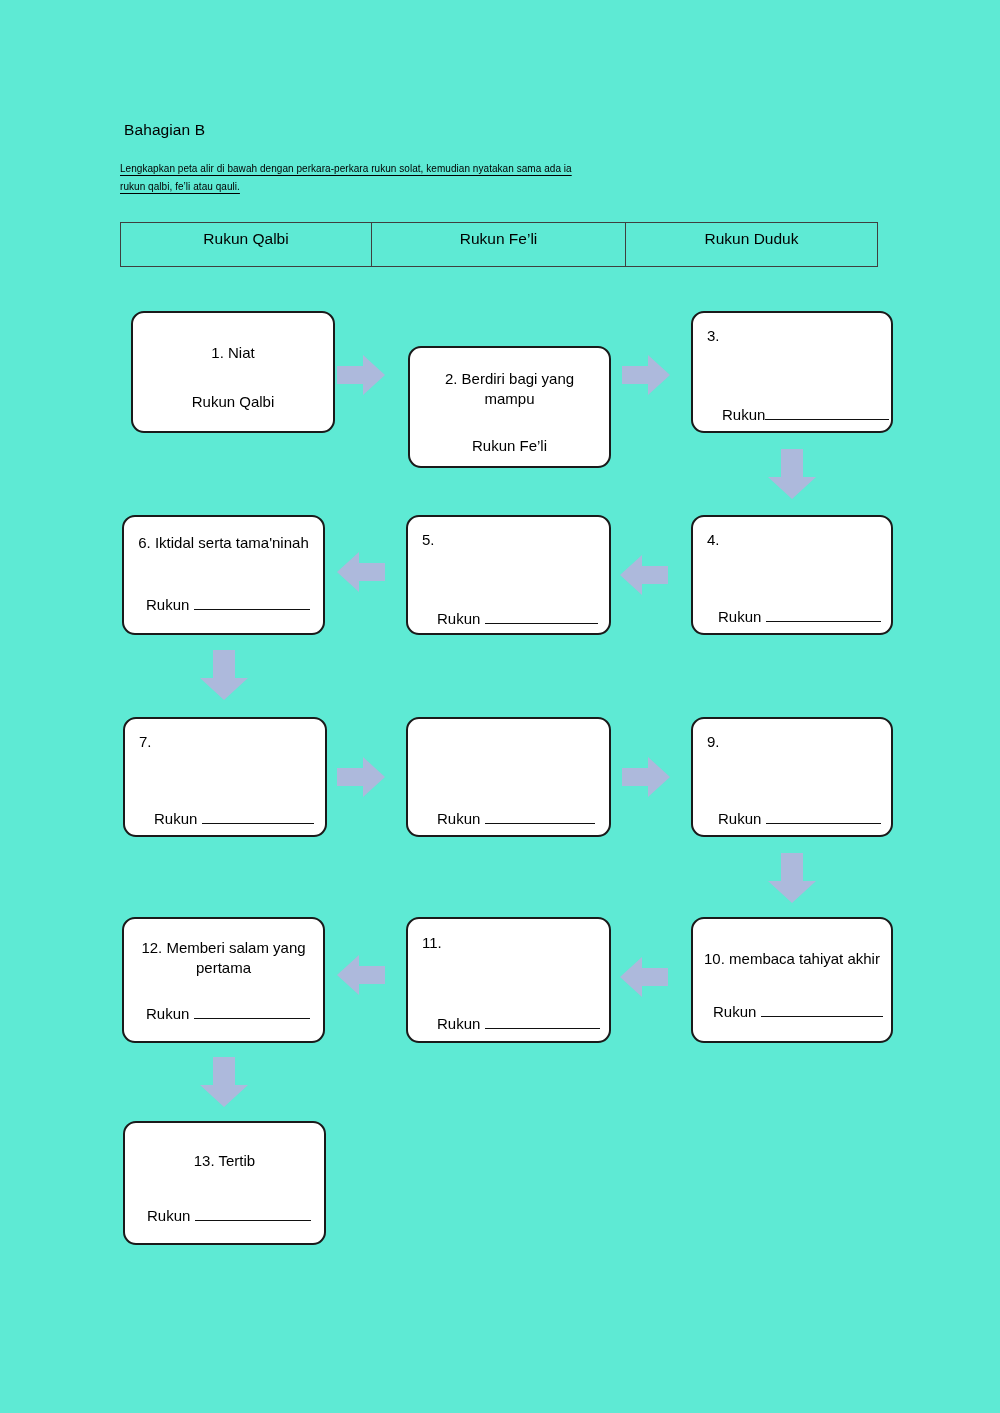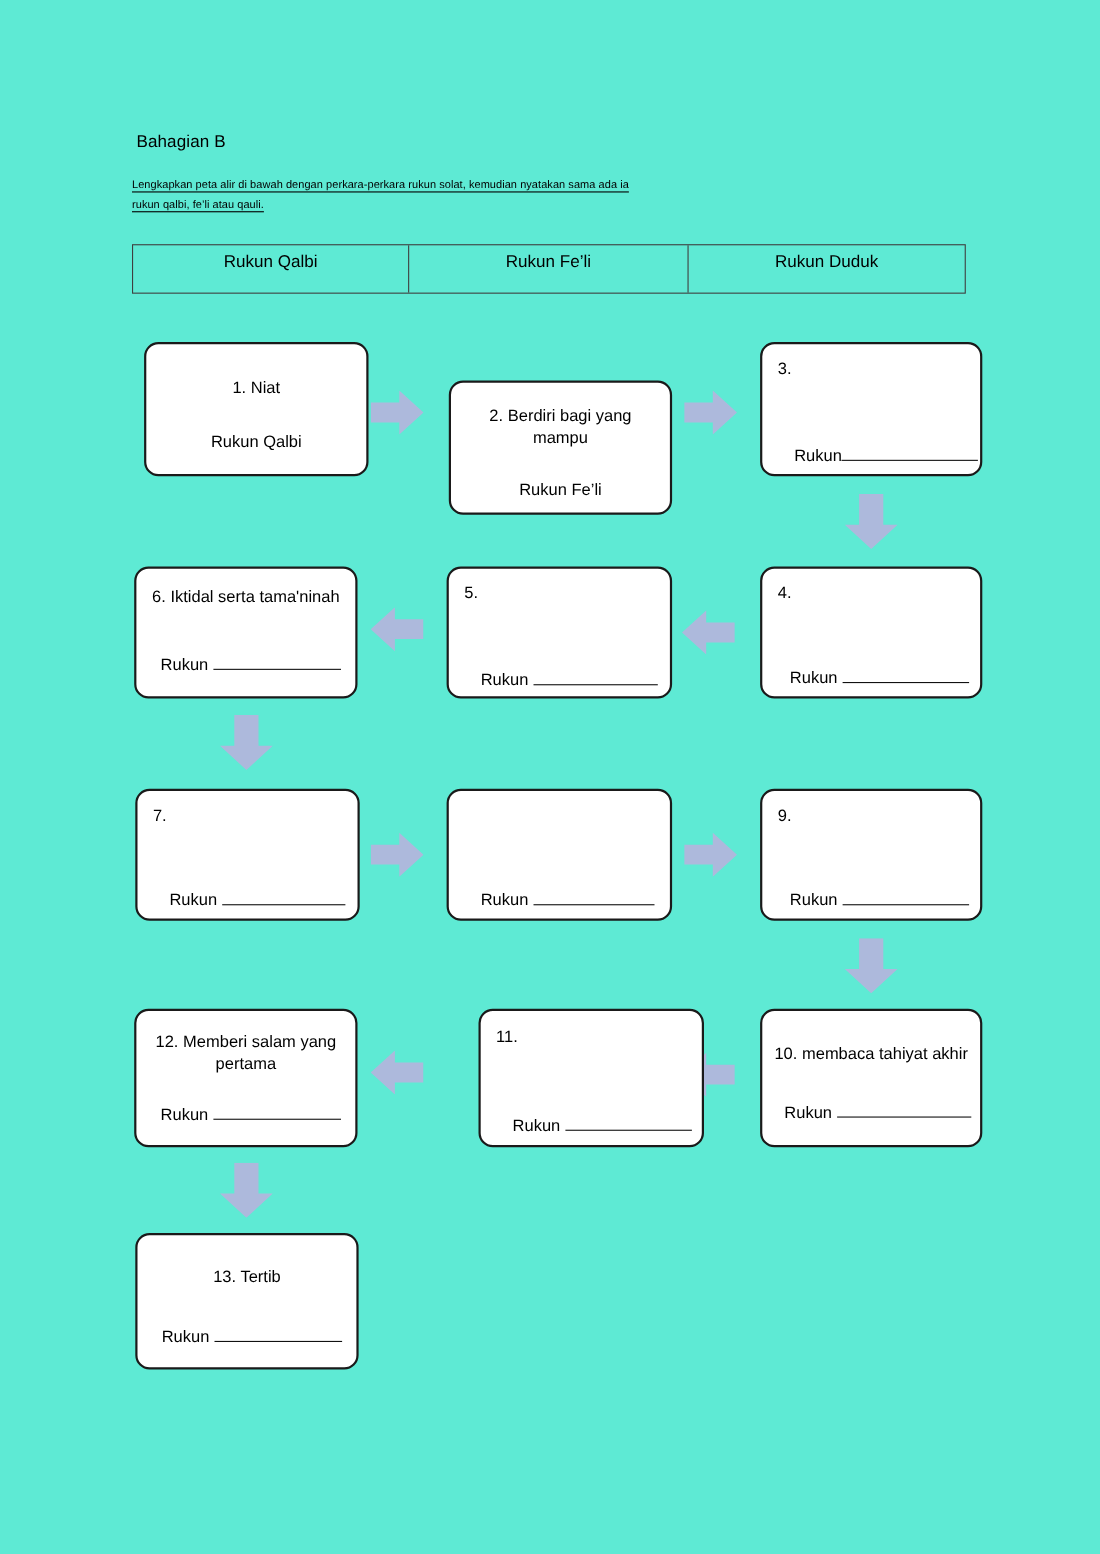--- a/index.html
+++ b/index.html
@@ -240,21 +240,21 @@
       <span>Rukun</span>&nbsp;<span class="blank" style="width:122px;"></span>
     </div>
   </div>
 
   <div class="arrow" style="left:620px; top:957px; width:48px; height:40px; background:none;">
     <svg width="48" height="40" viewBox="0 0 48 40">
       <polygon points="48,11 22,11 22,0 0,20 22,40 22,29 48,29" fill="#adb9dc"></polygon>
     </svg>
   </div>
 
-  <div class="fbox" style="left:406px; top:917px; width:205px; height:126px;margin-left:29px;">
+  <div class="fbox" style="left:406px; top:917px; width:205px; height:126px;">
     <div class="btitle left" style="top:14px;">11.</div>
     <div class="brukun" style="left:29px; top:95px;">
       <span>Rukun</span>&nbsp;<span class="blank" style="width:115px;"></span>
     </div>
   </div>
 
   <div class="arrow" style="left:337px; top:955px; width:48px; height:40px; background:none;">
     <svg width="48" height="40" viewBox="0 0 48 40">
       <polygon points="48,11 22,11 22,0 0,20 22,40 22,29 48,29" fill="#adb9dc"></polygon>
     </svg>

